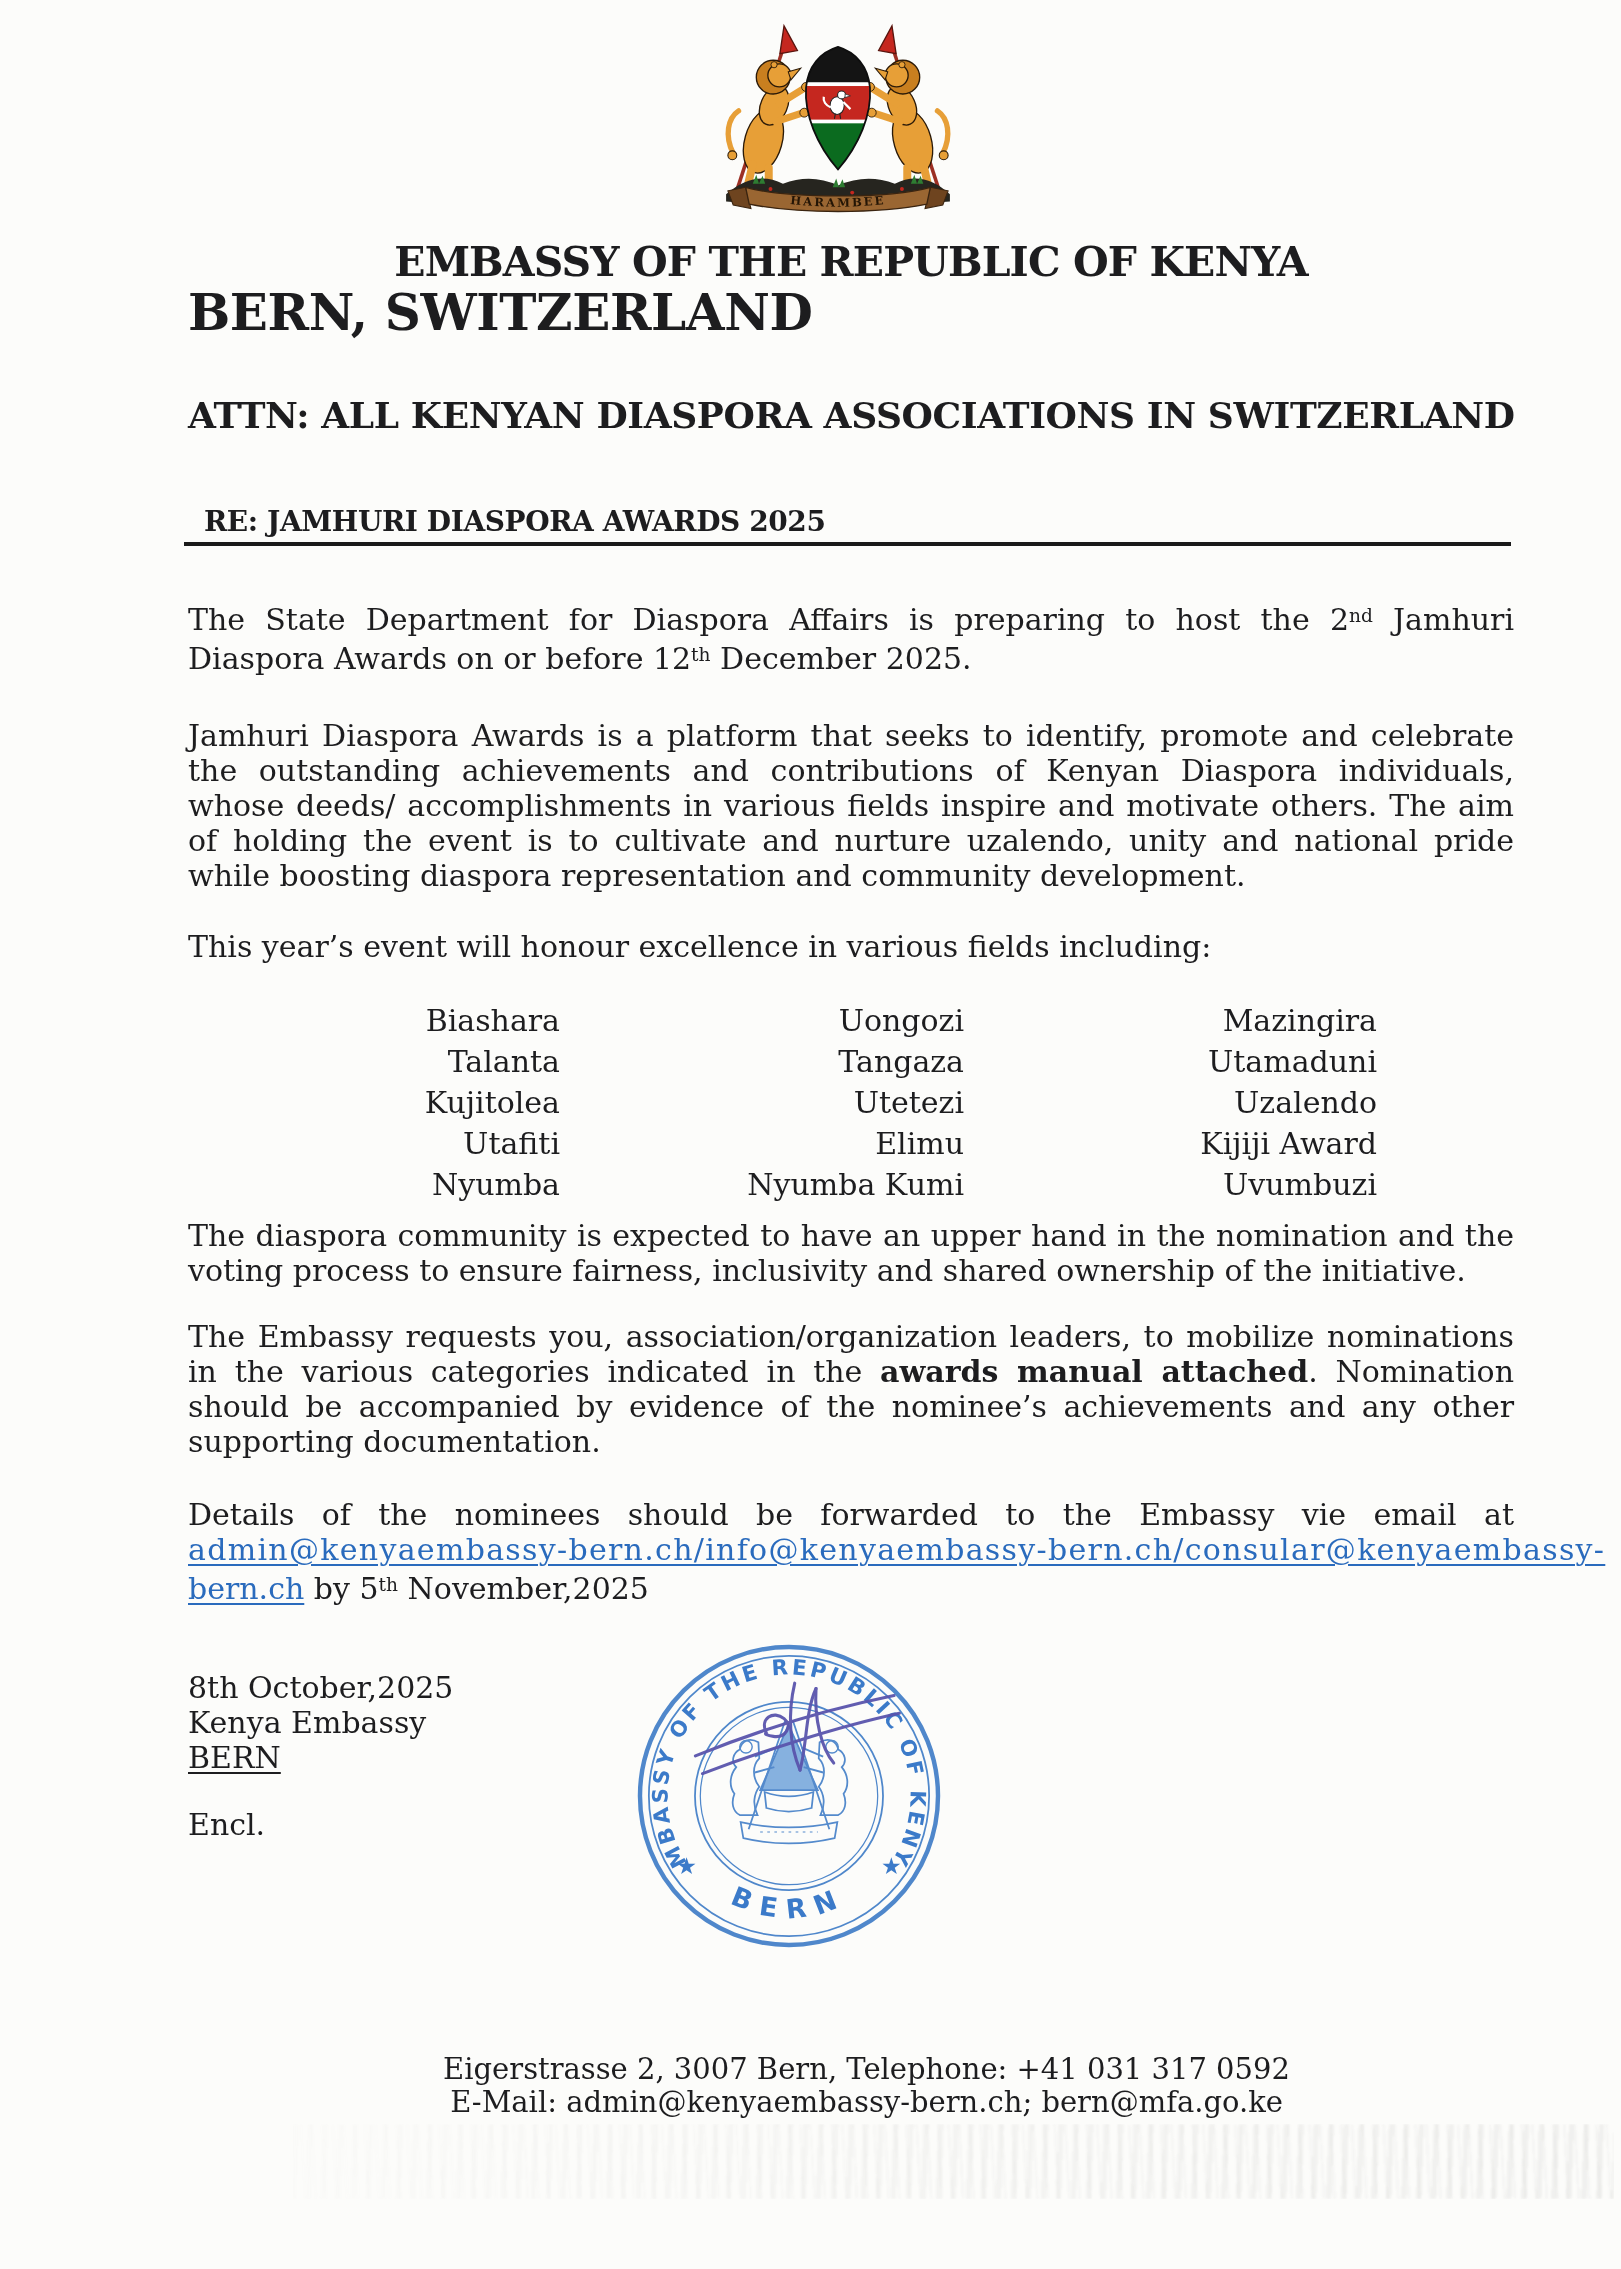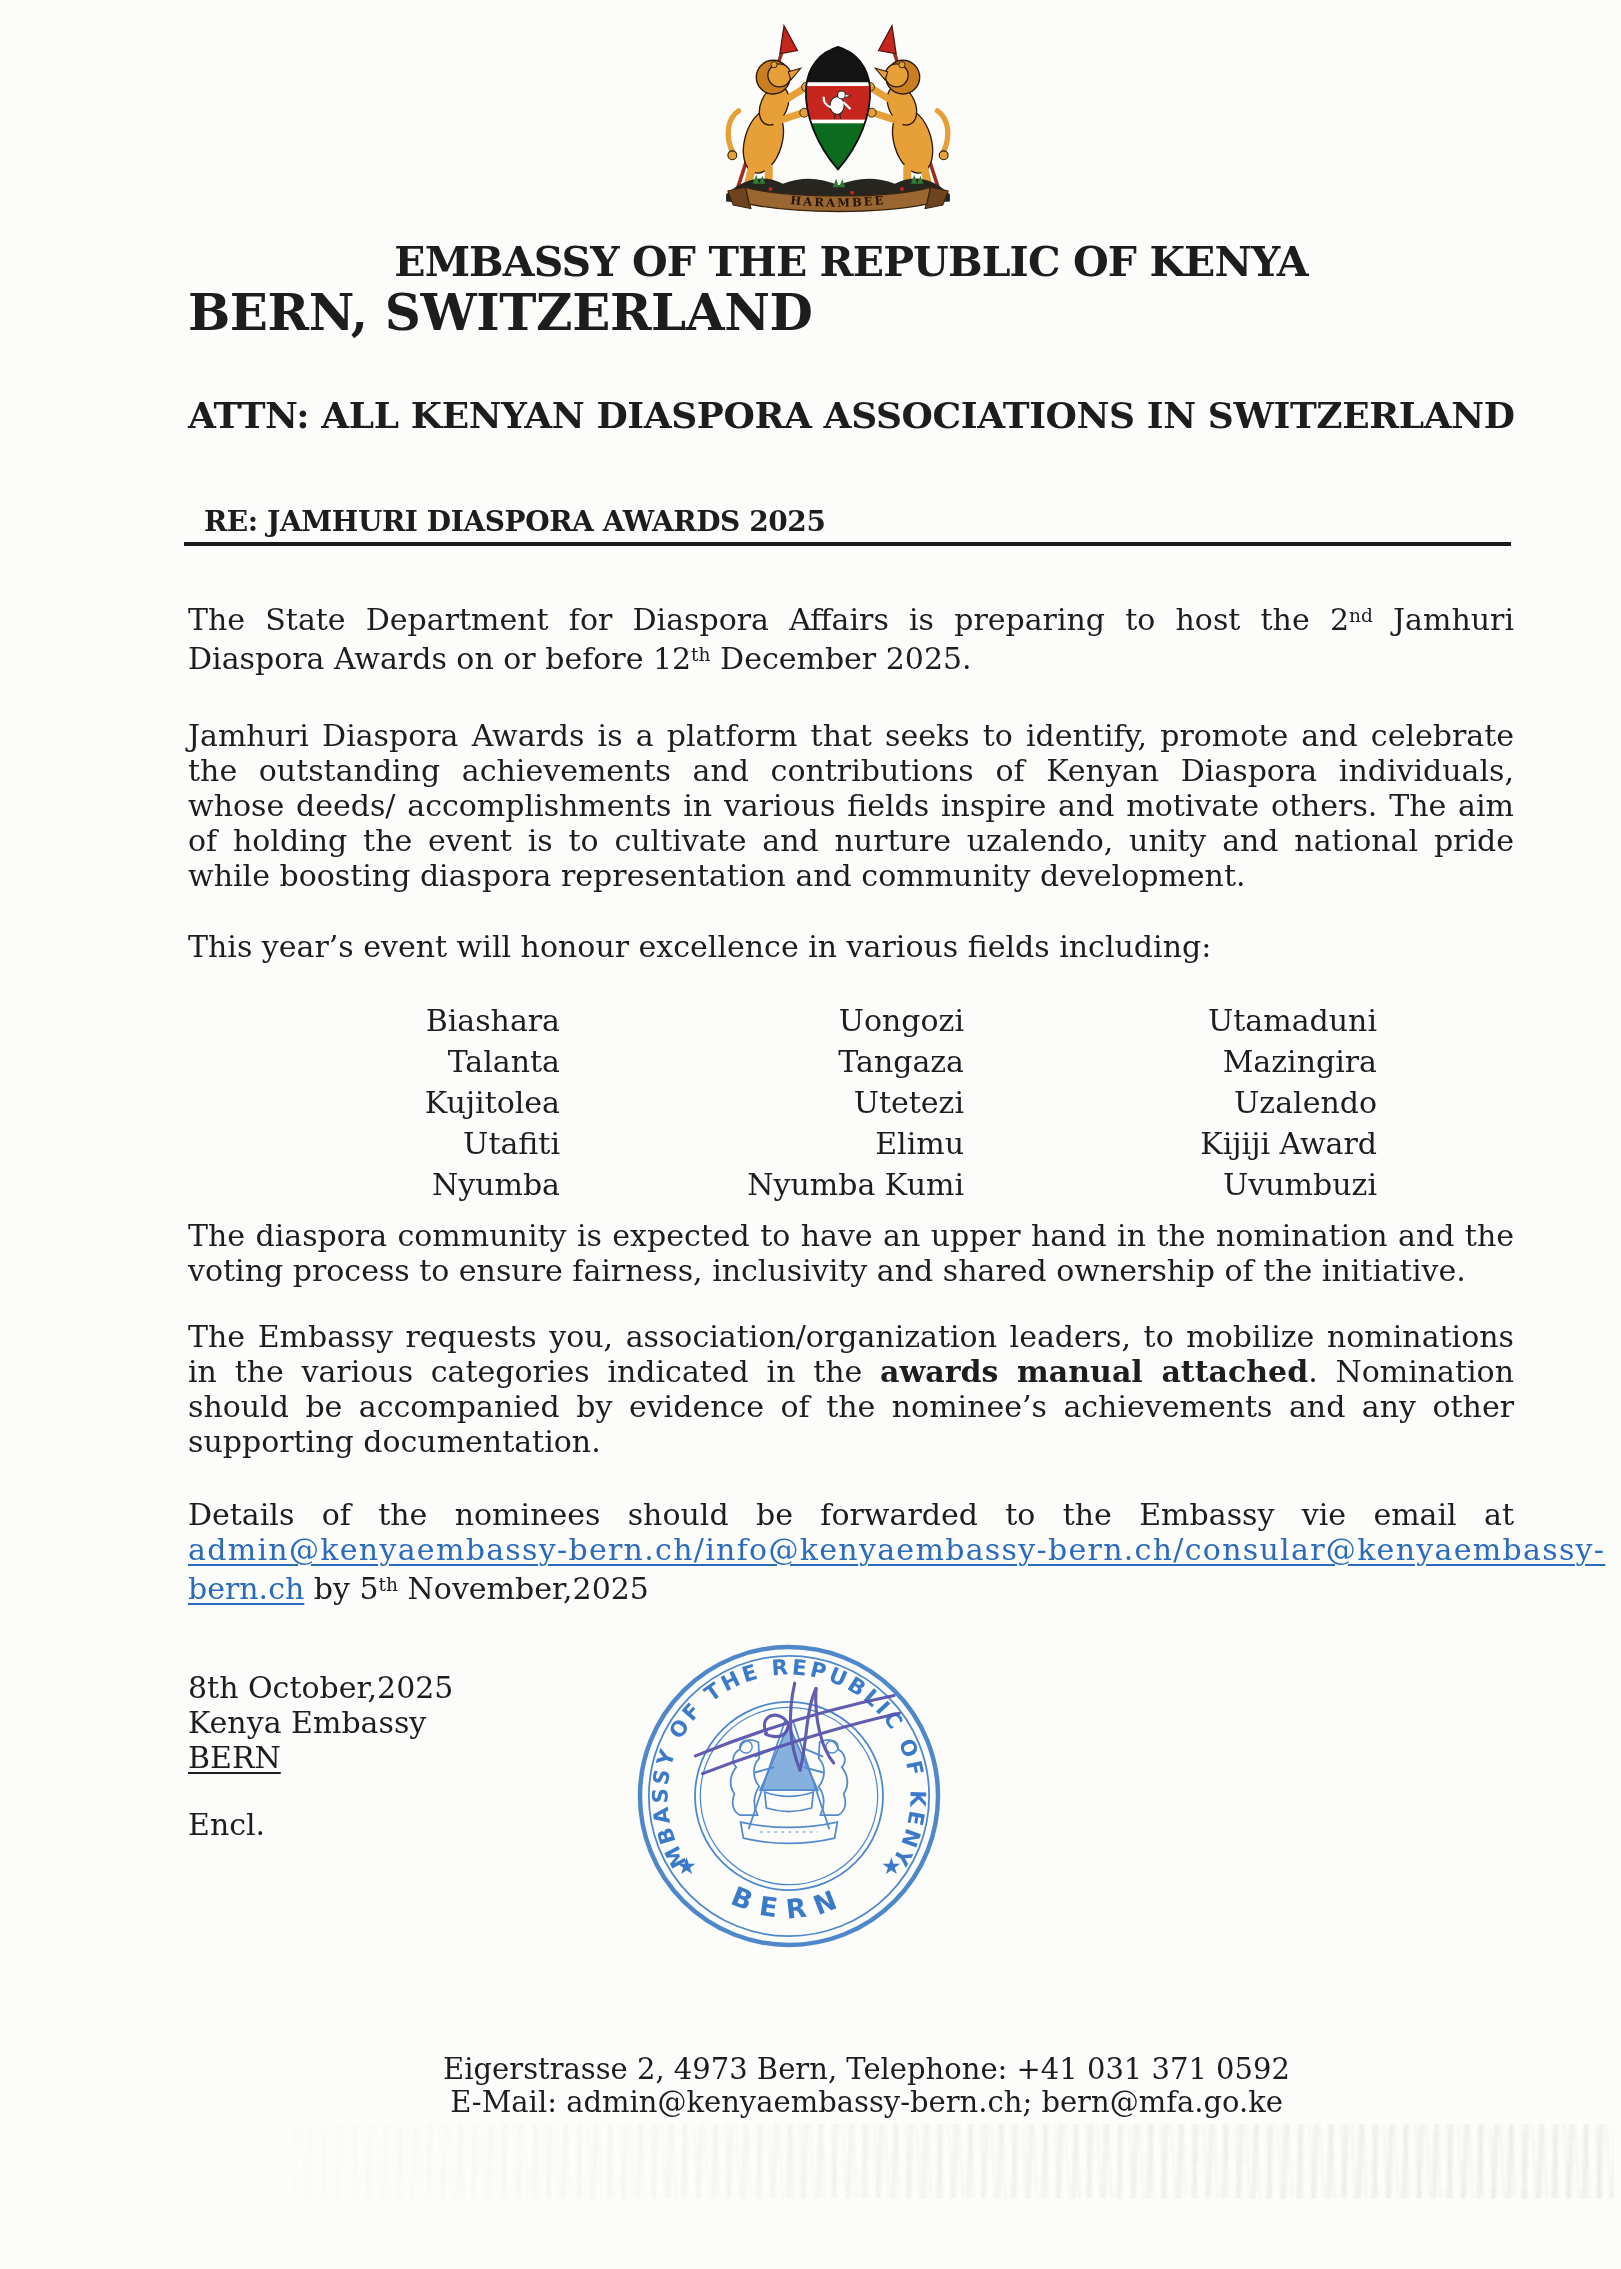--- a/index.html
+++ b/index.html
@@ -143,22 +143,22 @@
     <div>Nyumba</div>
   </div>
   <div class="abs cat-col" style="left:592px;top:1000px;width:372px;">
     <div>Uongozi</div>
     <div>Tangaza</div>
     <div>Utetezi</div>
     <div>Elimu</div>
     <div>Nyumba Kumi</div>
   </div>
   <div class="abs cat-col" style="left:1005px;top:1000px;width:372px;">
+    <div>Mazingira</div>
     <div>Utamaduni</div>
-    <div>Mazingira</div>
     <div>Uzalendo</div>
     <div>Kijiji Award</div>
     <div>Uvumbuzi</div>
   </div>
 
   <div class="abs body-par" style="top:1218px;">The diaspora community is expected to have an upper hand in the nomination and the voting process to ensure fairness, inclusivity and shared ownership of the initiative.</div>
 
   <div class="abs body-par" style="top:1319px;">
     <span>The Embassy requests you, association/organization leaders, to mobilize nominations in the various categories indicated in the </span><b>awards manual attached</b><span>. Nomination should be accompanied by evidence of the nominee’s achievements and any other supporting documentation.</span>
   </div>
@@ -218,18 +218,18 @@
     <g fill="none" stroke="#5a55ad" stroke-width="3.5" stroke-linecap="round" opacity="0.95">
       <path d="M16 98 C70 76 152 48 240 30"></path>
       <path d="M24 118 C82 96 172 66 246 50"></path>
       <path d="M128 16 C120 50 122 86 134 114"></path>
       <path d="M134 114 C142 84 140 48 152 22"></path>
       <path d="M152 22 C150 56 158 90 172 106"></path>
       <path d="M96 72 C88 56 104 46 116 56 C126 64 118 78 104 76 C97 75 93 73 96 72"></path>
     </g>
   </svg>
 
-  <div class="abs footer-line f1">Eigerstrasse 2, 4973 Bern, Telephone: +41 031 371 0592</div>
+  <div class="abs footer-line f1">Eigerstrasse 2, 3007 Bern, Telephone: +41 031 317 0592</div>
   <div class="abs footer-line f2">E-Mail: admin@kenyaembassy-bern.ch; bern@mfa.go.ke</div>
 
   <div class="abs noise-band"></div>
 </div>
 
 
 </body></html>

